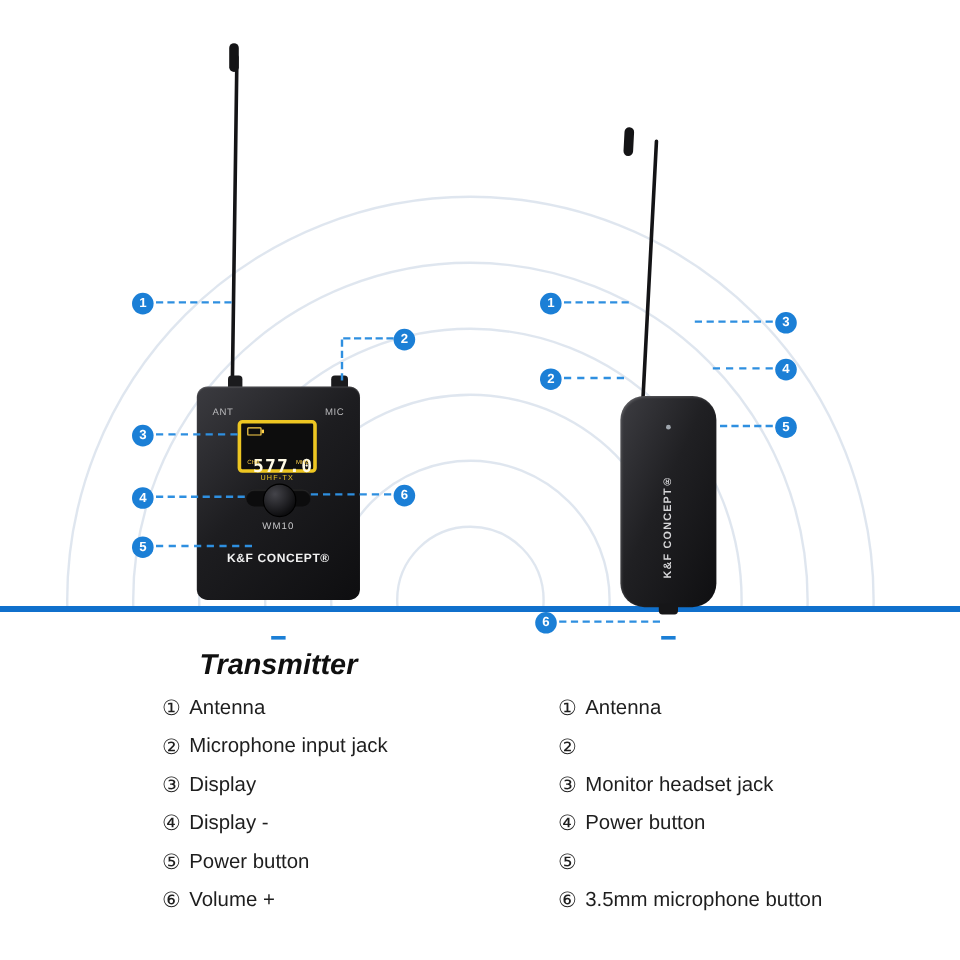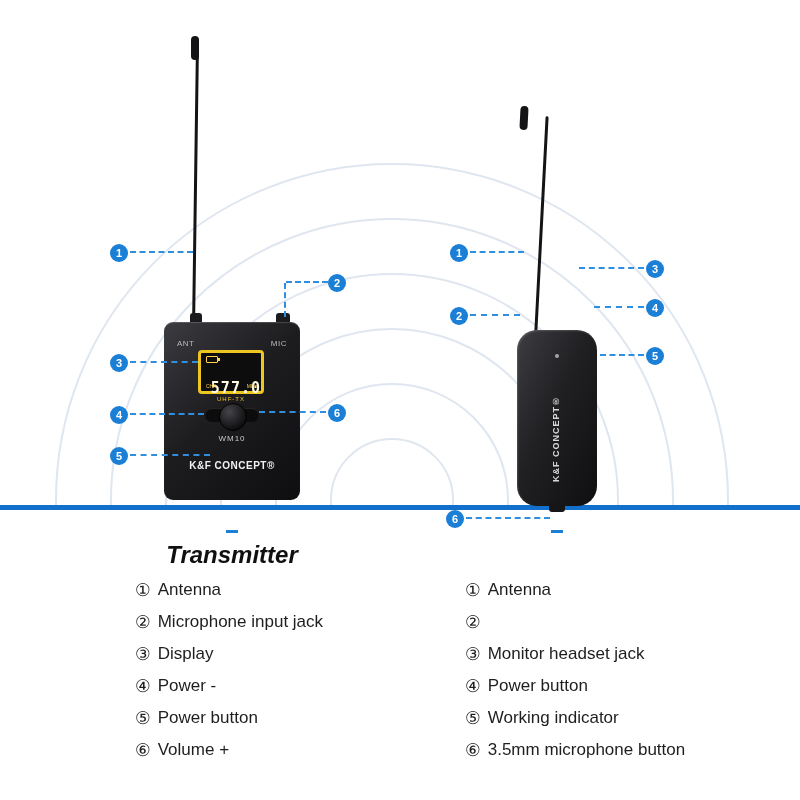--- a/index.html
+++ b/index.html
@@ -151,21 +151,21 @@
     <div class="row">
       <span class="num">②</span>
       <span>Microphone input jack</span>
     </div>
     <div class="row">
       <span class="num">③</span>
       <span>Display</span>
     </div>
     <div class="row">
       <span class="num">④</span>
-      <span>Power -</span>
+      <span>Display -</span>
     </div>
     <div class="row">
       <span class="num">⑤</span>
       <span>Power button</span>
     </div>
     <div class="row">
       <span class="num">⑥</span>
       <span>Volume +</span>
     </div>
   </div>
@@ -181,21 +181,20 @@
     <div class="row">
       <span class="num">③</span>
       <span>Monitor headset jack</span>
     </div>
     <div class="row">
       <span class="num">④</span>
       <span>Power button</span>
     </div>
     <div class="row">
       <span class="num">⑤</span>
-      <span>Working indicator</span>
     </div>
     <div class="row">
       <span class="num">⑥</span>
       <span>3.5mm microphone button</span>
     </div>
   </div>
 
 </div>
 
 </body></html>

